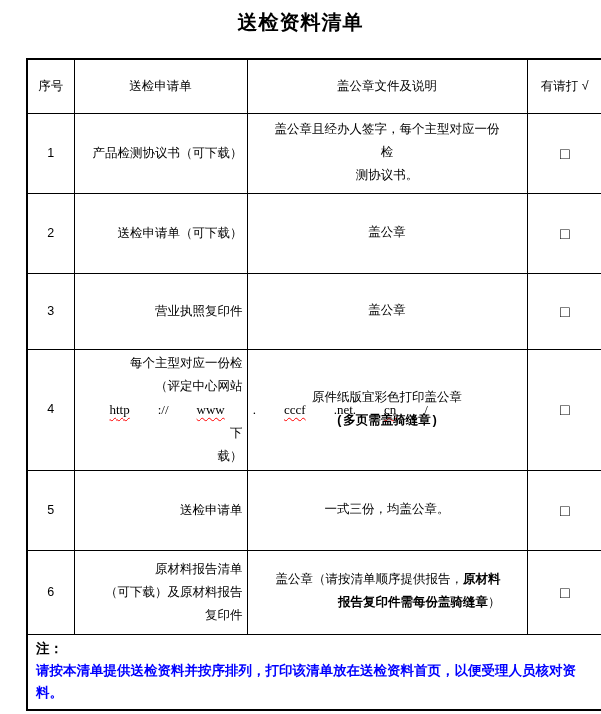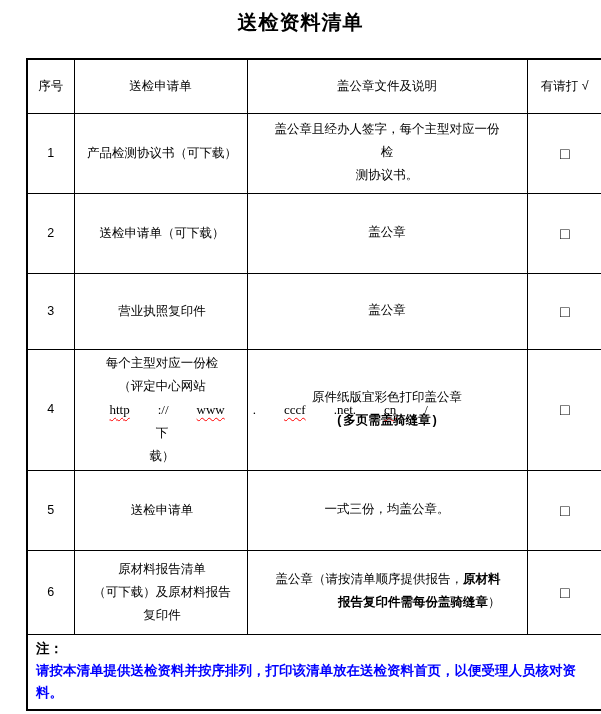--- a/index.html
+++ b/index.html
@@ -15,21 +15,21 @@
   table.doc-table{
     position:absolute;left:26px;top:58px;width:576px;
     border-collapse:collapse;table-layout:fixed;
     font-size:12.5px;border:2px solid var(--border,#000);
   }
   th,td{border:1px solid var(--border,#000);padding:0;vertical-align:middle;}
   thead tr{height:54px;}
   th{font-weight:normal;text-align:center;font-size:12.5px;}
   td{line-height:23px;}
   .c-no{text-align:center;}
-  .c-name{text-align:center;padding:2px 4px 2px 7px;white-space:pre-line;margin-top:48px;}
+  .c-name{text-align:right;padding:2px 4px 2px 7px;white-space:pre-line;margin-top:48px;}
   .c-desc{white-space:pre-line;padding:2px 26px;font-family:Liberation Mono, monospace;}
   .ac{text-align:center;}
   .al{text-align:right;}
   .c-chk{text-align:center;font-size:16px;}
   .chk{display:inline-block;cursor:pointer;}
   .b{font-weight:bold;}
   .blue{color:var(--note-blue,#0000FF);}
   .url{font-family:"Liberation Serif","DejaVu Serif",serif;font-size:13px;padding-left:28px;}
   .wavy{
     text-decoration-line:underline;

